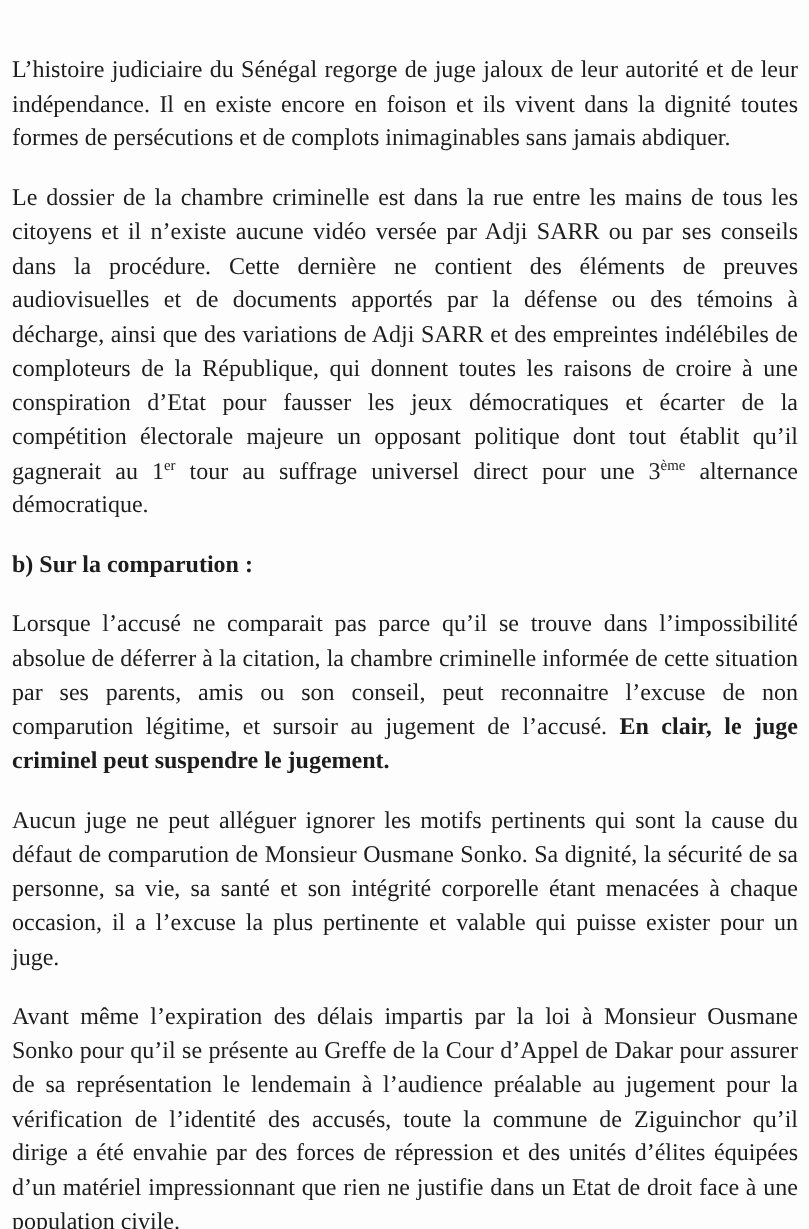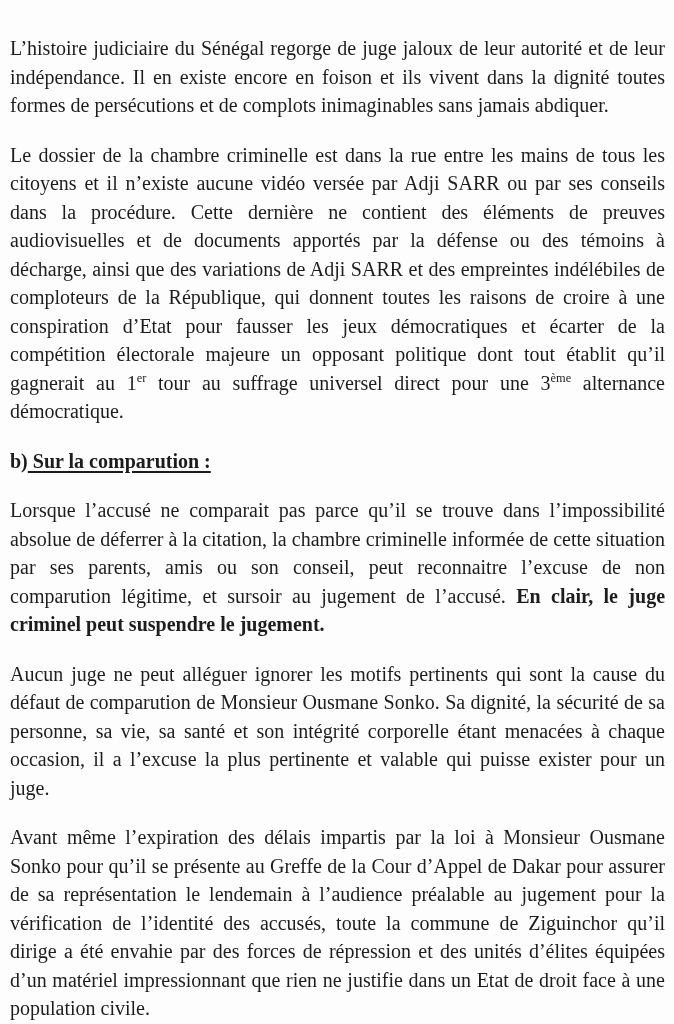--- a/index.html
+++ b/index.html
@@ -13,31 +13,31 @@
     min-height: 1024px;
     background: #fdfdfd;
     color: #1d1d1d;
     padding: 28px 9px 24px 10px;
     font-family: "Liberation Serif", "DejaVu Serif", serif;
     font-size: 20px;
     line-height: 28.5px;
     filter: blur(0.3px);
   }
   .para {
-    margin: 6px 0 21px 0;
+    margin: 16px 0 21px 0;
     text-align: justify;
     text-justify: inter-word;
   }
   .heading {
     margin: 0 0 21px 0;
     text-align: left;
     font-weight: 700;
   }
   .run-bold { font-weight: 700; }
-  .run-underline { text-decoration: underline; text-underline-offset: 3px; }
+  .run-underline { text-underline-offset: 3px; }
   sup {
     font-size: 0.62em;
     line-height: 0;
     vertical-align: super;
   }
 </style>
 </head>
 <body>
 
 <div class="page">

